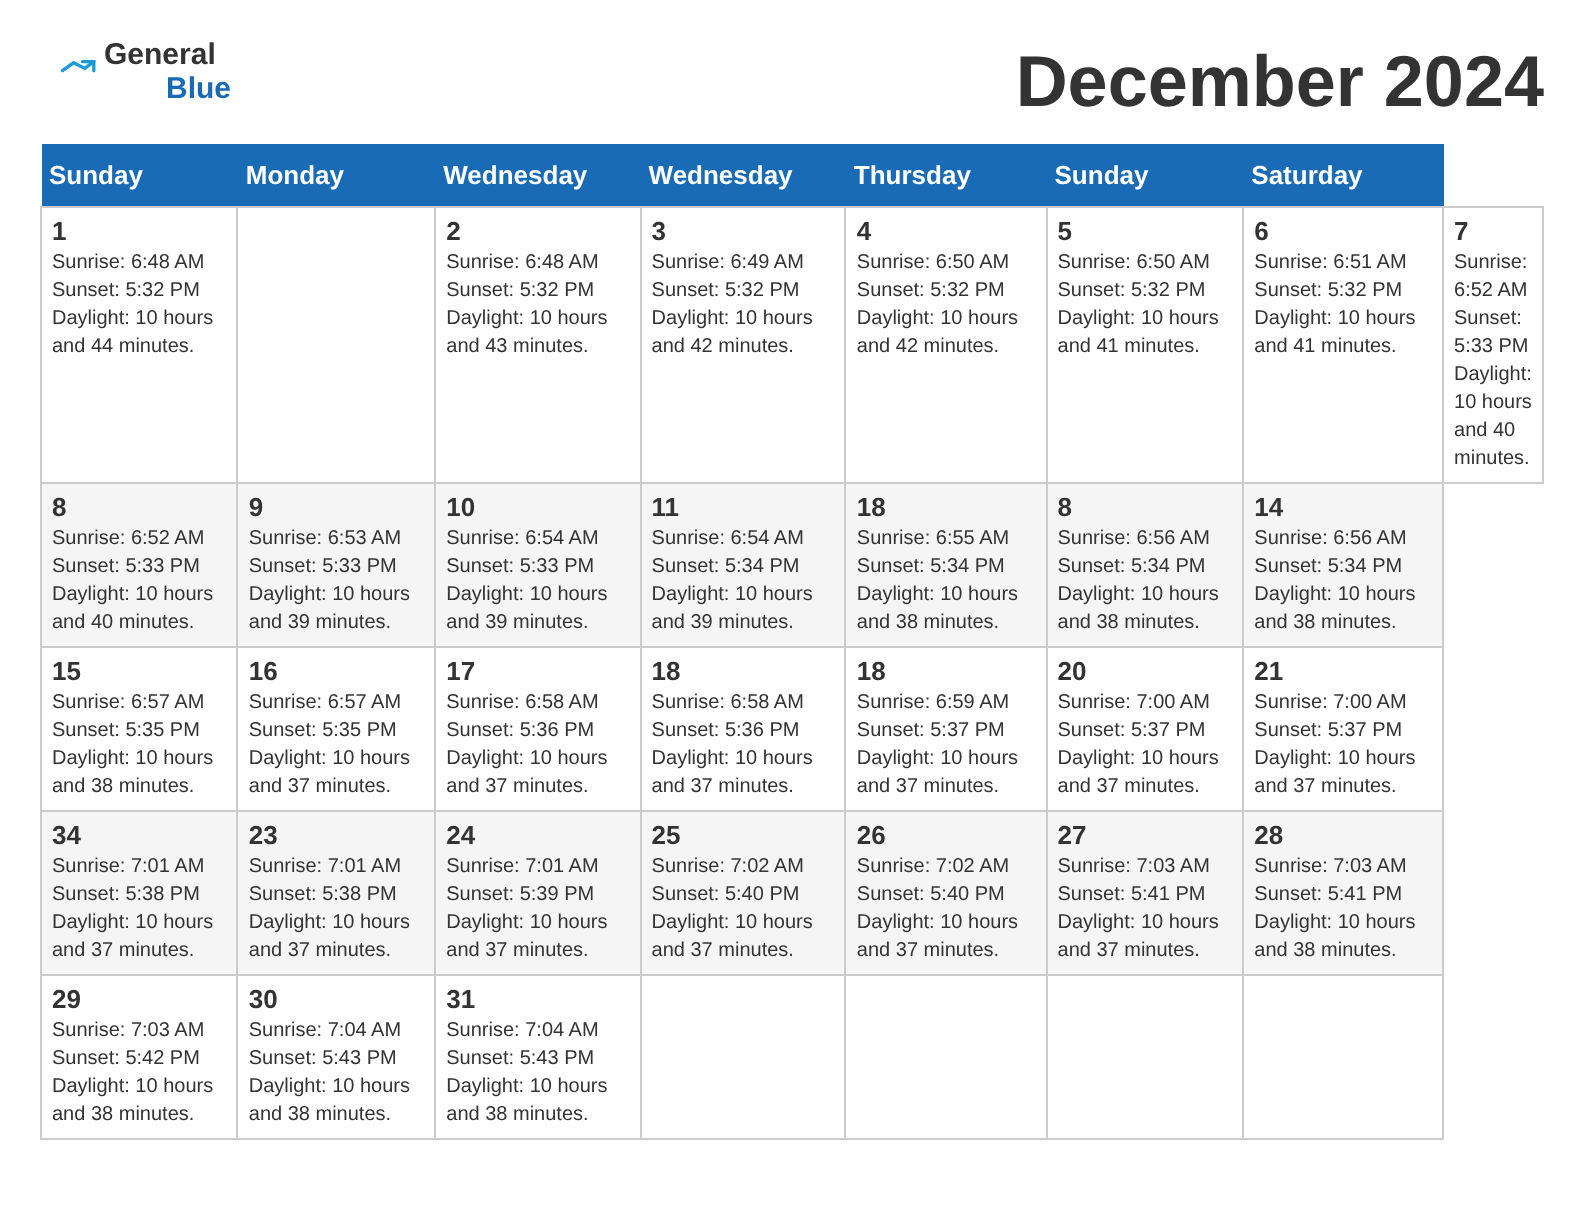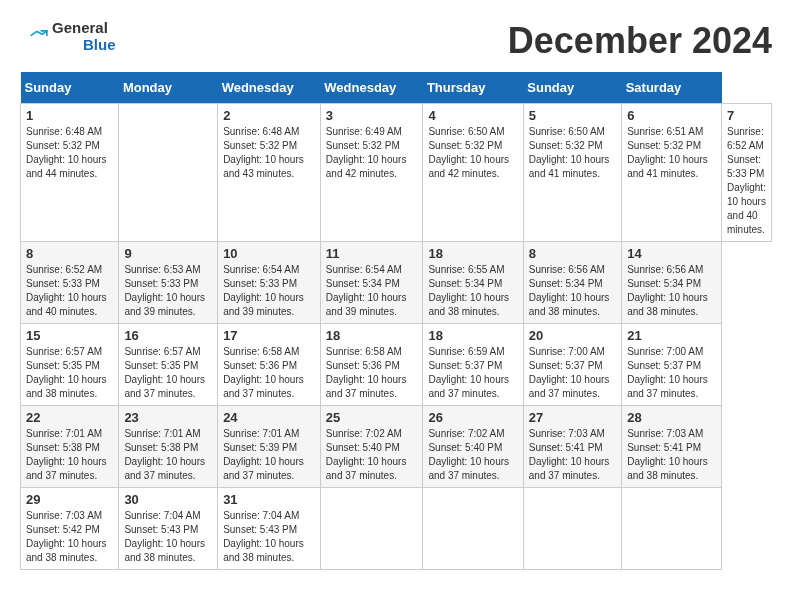--- a/index.html
+++ b/index.html
@@ -275,21 +275,21 @@
     <span class="day-number">21</span>
     <div class="day-detail">
       Sunrise: 7:00 AM<br>
       Sunset: 5:37 PM<br>
       Daylight: 10 hours and 37 minutes.
     </div>
   </td>
       </tr>
       <tr>
         <td>
-    <span class="day-number">22</span>
+    <span class="day-number">34</span>
     <div class="day-detail">
       Sunrise: 7:01 AM<br>
       Sunset: 5:38 PM<br>
       Daylight: 10 hours and 37 minutes.
     </div>
   </td>
         <td>
     <span class="day-number">23</span>
     <div class="day-detail">
       Sunrise: 7:01 AM<br>

